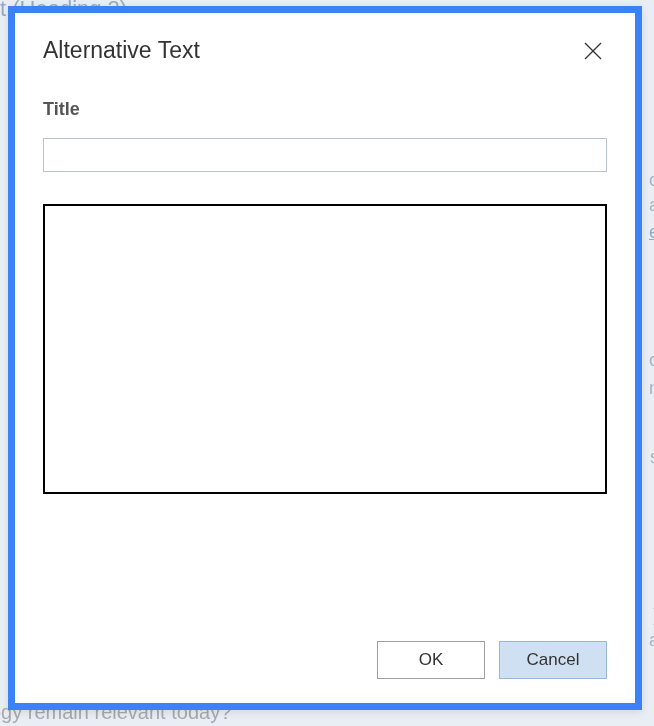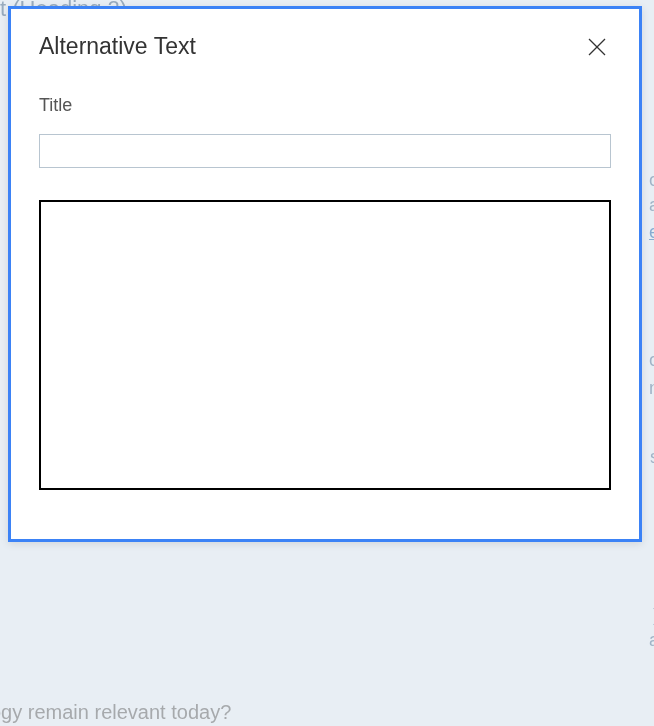--- a/index.html
+++ b/index.html
@@ -34,23 +34,23 @@
     .bg-right9 { right: -5px; top: 630px; }
     .bg-right10 { right: -5px; top: 655px; }
     .bg-right11 { right: -5px; top: 695px; }
     .bg-bottom { bottom: 2px; left: -10px; color: #666; font-size: 20px; }
 
     .dialog {
       position: absolute;
       top: 6px;
       left: 8px;
       width: 634px;
-      height: 536px;
+      height: 704px;
       background: #ffffff;
-      border: 3px solid #3b82f6;
+      border: 7px solid #3b82f6;
       box-shadow: 0 2px 8px rgba(0,0,0,0.1);
       padding: 24px 28px 24px 28px;
       display: flex;
       flex-direction: column;
     }
     .dialog-header {
       display: flex;
       justify-content: space-between;
       align-items: flex-start;
       margin-bottom: 34px;
@@ -72,21 +72,21 @@
     .close-btn svg {
       width: 20px;
       height: 20px;
       stroke: #333;
       stroke-width: 1.2;
     }
     .field-label {
       font-size: 18px;
       color: #555;
       margin-bottom: 18px;
-      font-weight: 400;
+      font-weight: 700;
     }
     .title-input {
       width: 100%;
       height: 34px;
       border: 1px solid #b8c5d0;
       padding: 4px 8px;
       font-size: 15px;
       font-family: inherit;
       margin-bottom: 32px;
       background: #fff;
@@ -150,13 +150,17 @@
         <line x1="18" y1="2" x2="2" y2="18"></line>
       </svg>
     </div>
   </div>
 
   <div class="field-label">Title</div>
   <input type="text" class="title-input" value="" style="">
 
   <textarea class="desc-textarea" style=""></textarea>
 
+  <div class="button-row">
+    <button class="btn">OK</button>
+    <button class="btn btn-cancel">Cancel</button>
+  </div>
 </div>
 
 </body></html>

